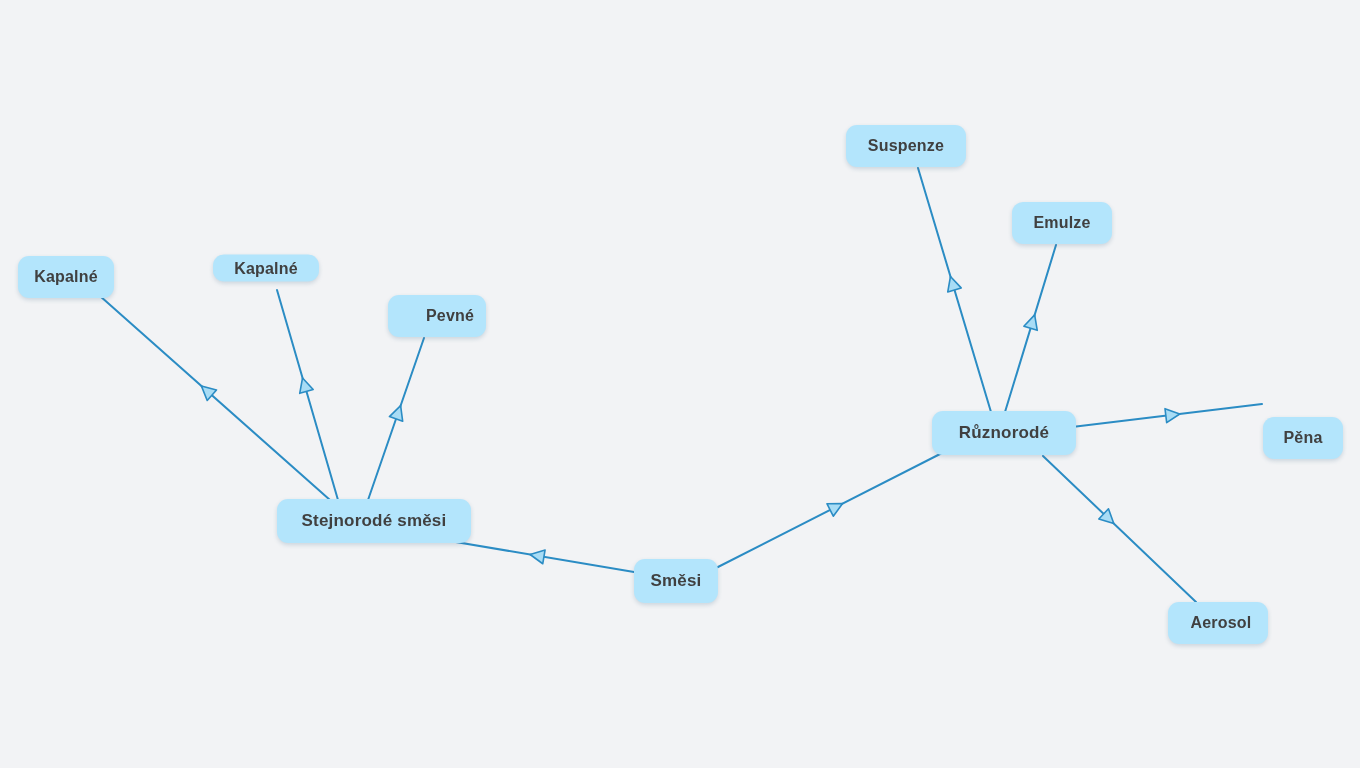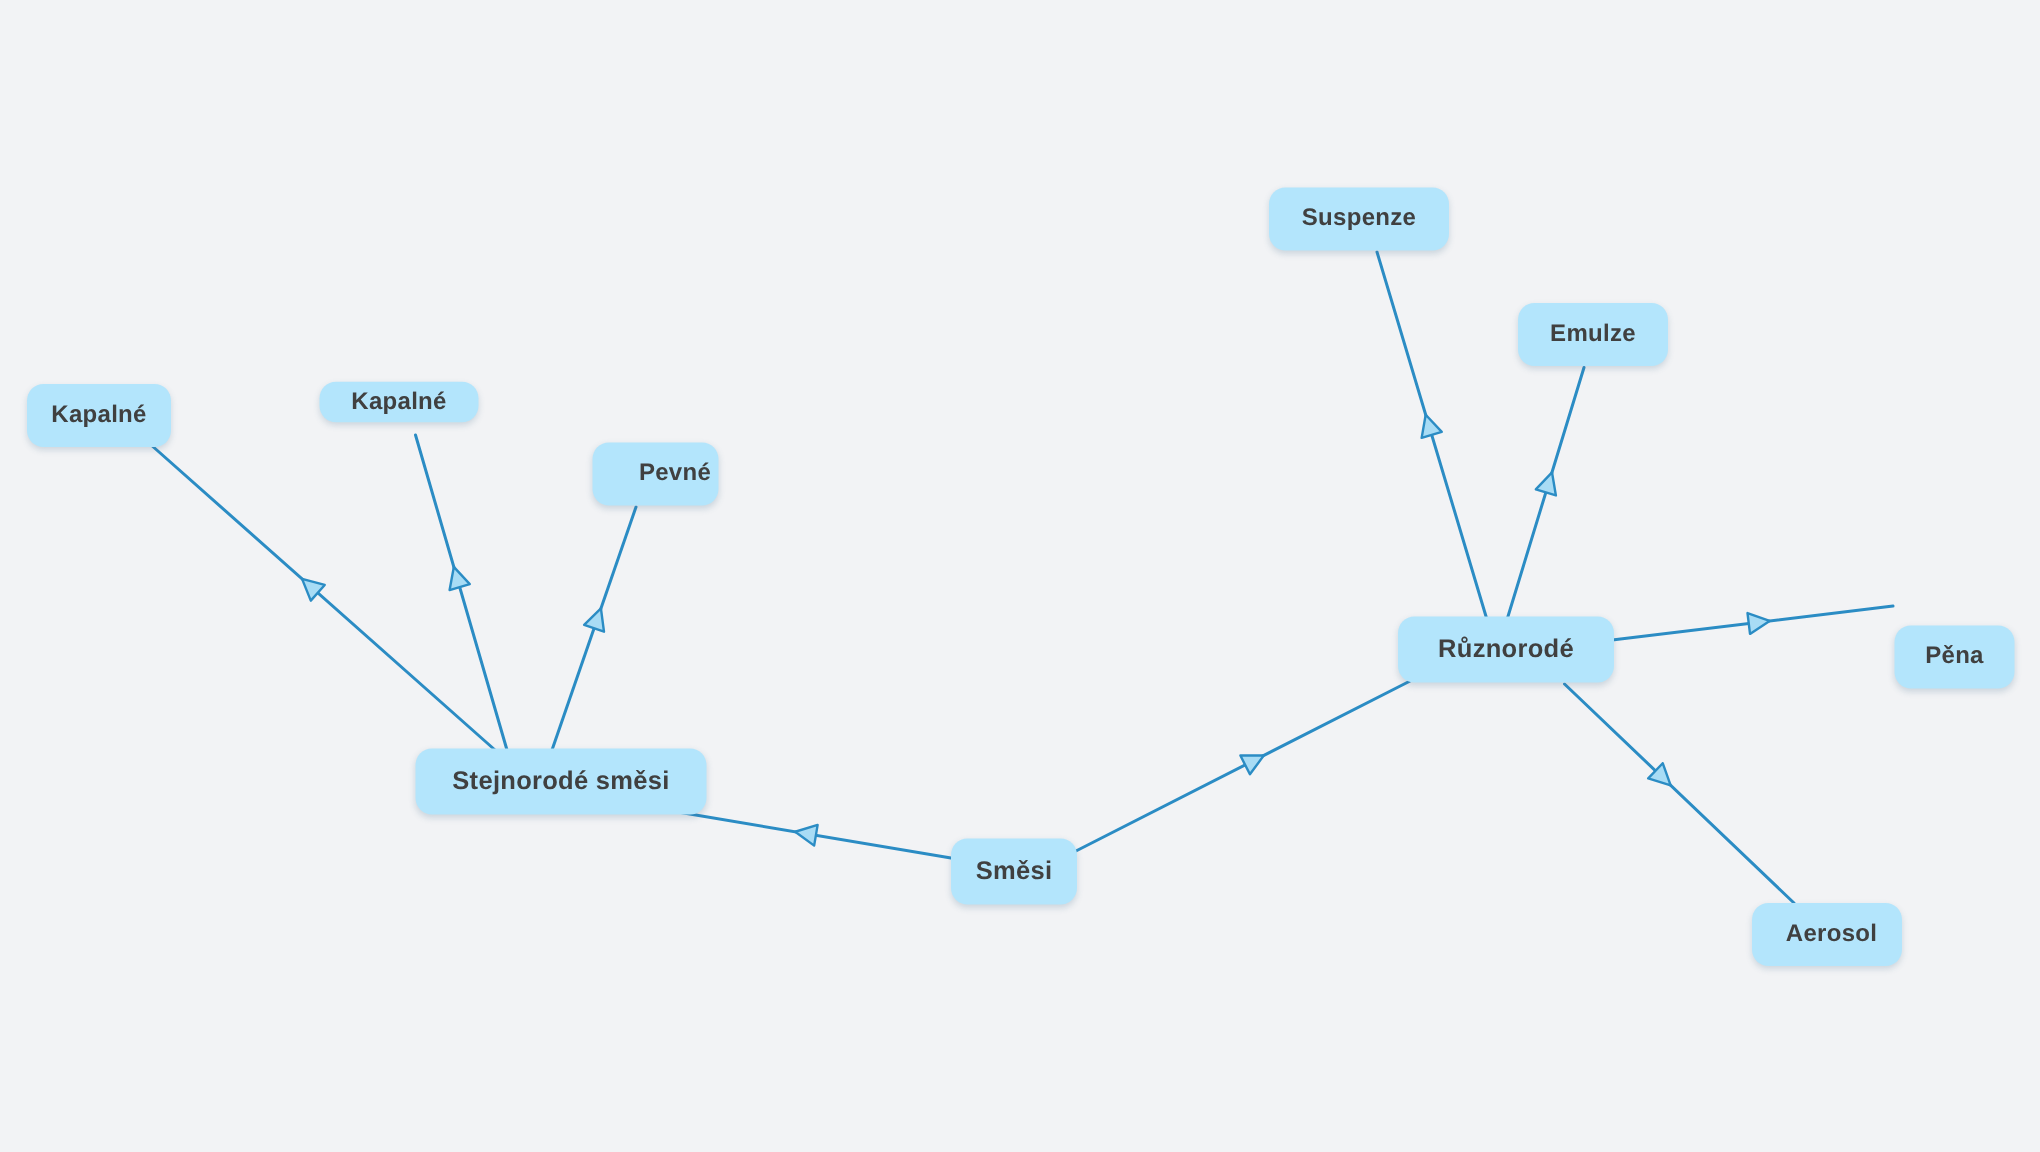--- a/index.html
+++ b/index.html
@@ -105,21 +105,21 @@
       </div>
       <div class="node branch" style="left: 1004px; top: 433px; width: 144px; height: 44px;">
         <span class="node-label">Různorodé</span>
       </div>
       <div class="node leaf" style="left: 66px; top: 277px; width: 96px; height: 42px;">
         <span class="node-label">Kapalné</span>
       </div>
       <div class="node leaf" style="left: 266px; top: 268px; width: 106px; height: 27px;">
         <span class="node-label">Kapalné</span>
       </div>
-      <div class="node leaf" style="left: 437px; top: 316px; width: 84px; height: 42px; padding-left: 40px;">
+      <div class="node leaf" style="left: 437px; top: 316px; width: 98px; height: 42px; padding-left: 40px;">
         <span class="node-label">Pevné</span>
       </div>
       <div class="node leaf" style="left: 906px; top: 146px; width: 120px; height: 42px;">
         <span class="node-label">Suspenze</span>
       </div>
       <div class="node leaf" style="left: 1062px; top: 223px; width: 100px; height: 42px;">
         <span class="node-label">Emulze</span>
       </div>
       <div class="node leaf" style="left: 1303px; top: 404px; width: 80px; height: 42px; margin-top: 34px;">
         <span class="node-label">Pěna</span>

